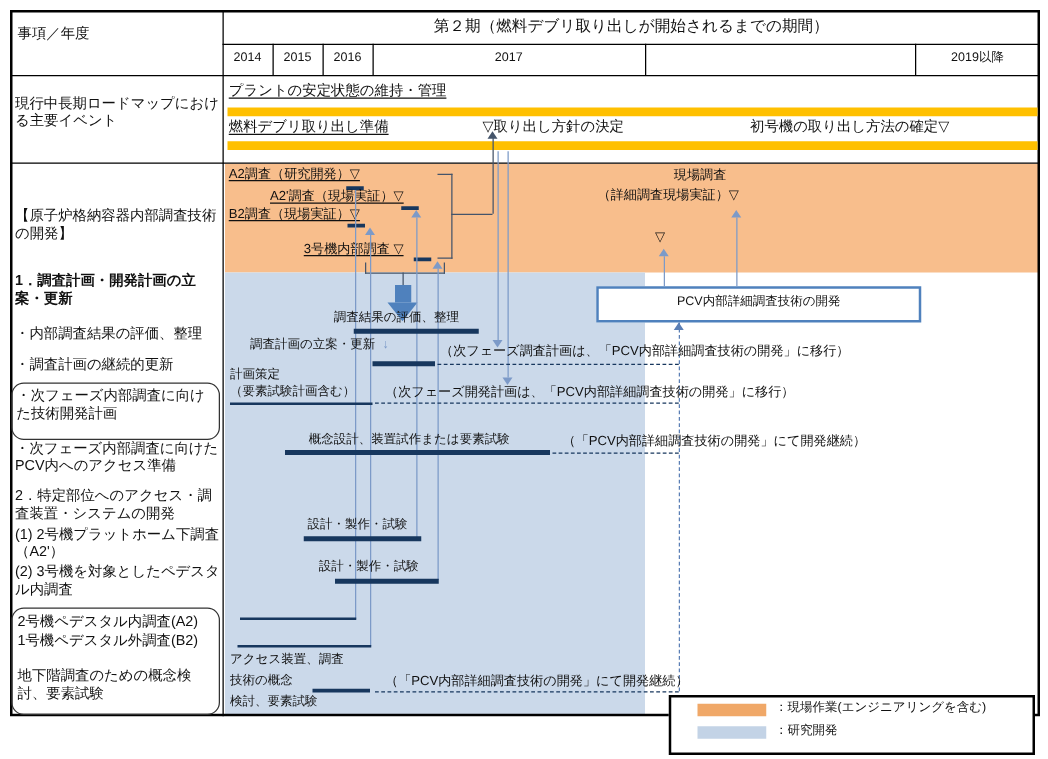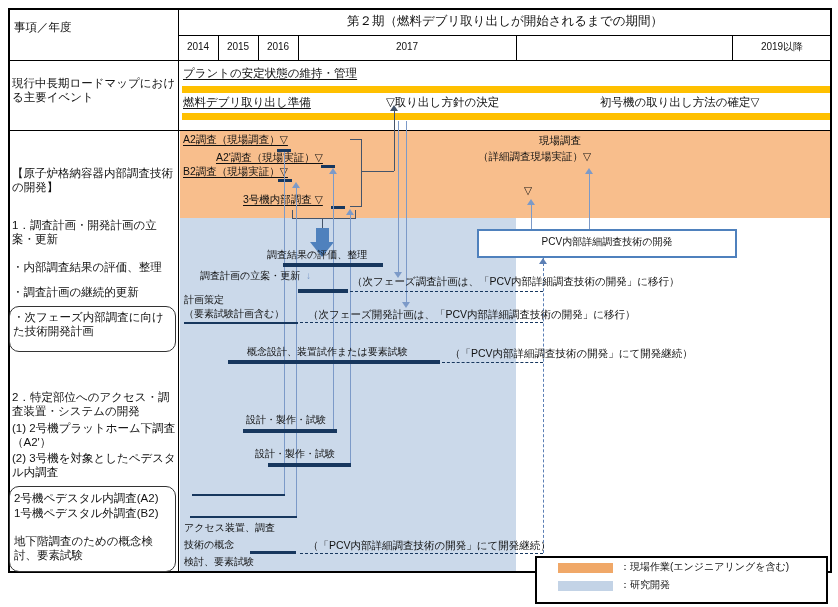--- a/index.html
+++ b/index.html
@@ -58,34 +58,35 @@
 
   <div class="t f115 w" style="left:12px;top:76px;width:164px;">現行中長期ロードマップにおける主要イベント</div>
   <div class="t f115 u" style="left:183px;top:66px;">プラントの安定状態の維持・管理</div>
   <div class="ybar" style="left:182px;top:86px;width:648px;"></div>
   <div class="t f115 u" style="left:183px;top:95px;">燃料デブリ取り出し準備</div>
   <div class="t f115" style="left:386px;top:95px;">▽取り出し方針の決定</div>
   <div class="t f115" style="left:600px;top:95px;">初号機の取り出し方法の確定▽</div>
   <div class="ybar" style="left:182px;top:113px;width:648px;"></div>
 
   <div class="t f115 w" style="left:12px;top:166px;width:162px;">【原子炉格納容器内部調査技術の開発】</div>
-  <div class="t f115 w" style="left:12px;top:218px;width:162px;">1．調査計画・開発計画の立案・更新</div>
+  <div class="t f115 w" style="left:12px;top:218px;width:162px;font-weight:bold;">1．調査計画・開発計画の立案・更新</div>
   <div class="t f115 w" style="left:12px;top:260px;width:166px;">・内部調査結果の評価、整理</div>
   <div class="t f115 w" style="left:12px;top:285px;width:166px;">・調査計画の継続的更新</div>
   <div class="rbox" style="left:9px;top:306px;width:165px;height:44px;"></div>
   <div class="t f115 w" style="left:13px;top:310px;width:157px;">・次フェーズ内部調査に向けた技術開発計画</div>
+  <div class="t f115 w" style="left:12px;top:352px;width:164px;">・次フェーズ内部調査に向けたPCV内へのアクセス準備</div>
   <div class="t f115 w" style="left:12px;top:390px;width:166px;">2．特定部位へのアクセス・調査装置・システムの開発</div>
   <div class="t f115 w" style="left:12px;top:421px;width:166px;">(1) 2号機プラットホーム下調査（A2'）</div>
   <div class="t f115 w" style="left:12px;top:451px;width:166px;">(2) 3号機を対象としたペデスタル内調査</div>
   <div class="rbox" style="left:9px;top:486px;width:165px;height:84px;"></div>
   <div class="t f115" style="left:14px;top:491px;">2号機ペデスタル内調査(A2)</div>
   <div class="t f115" style="left:14px;top:506px;">1号機ペデスタル外調査(B2)</div>
   <div class="t f115 w" style="left:14px;top:534px;width:154px;">地下階調査のための概念検討、要素試験</div>
 
-  <div class="t f10 u" style="left:183px;top:133px;">A2調査（現場調査）▽</div>
+  <div class="t f10 u" style="left:183px;top:133px;">A2調査（研究開発）▽</div>
   <div class="tick" style="left:277px;top:149px;"></div>
   <div class="t f10 u" style="left:216px;top:151px;">A2'調査（現場実証）▽</div>
   <div class="tick" style="left:321px;top:165px;"></div>
   <div class="t f10 u" style="left:183px;top:165px;">B2調査（現場実証）▽</div>
   <div class="tick" style="left:278px;top:179px;"></div>
   <div class="t f10 u" style="left:243px;top:193px;">3号機内部調査 ▽</div>
   <div class="tick" style="left:331px;top:206px;"></div>
 
   <div class="brR" style="left:350px;top:139px;width:11px;height:66px;"></div>
   <div class="hlnd" style="left:361px;top:171px;width:33px;"></div>

